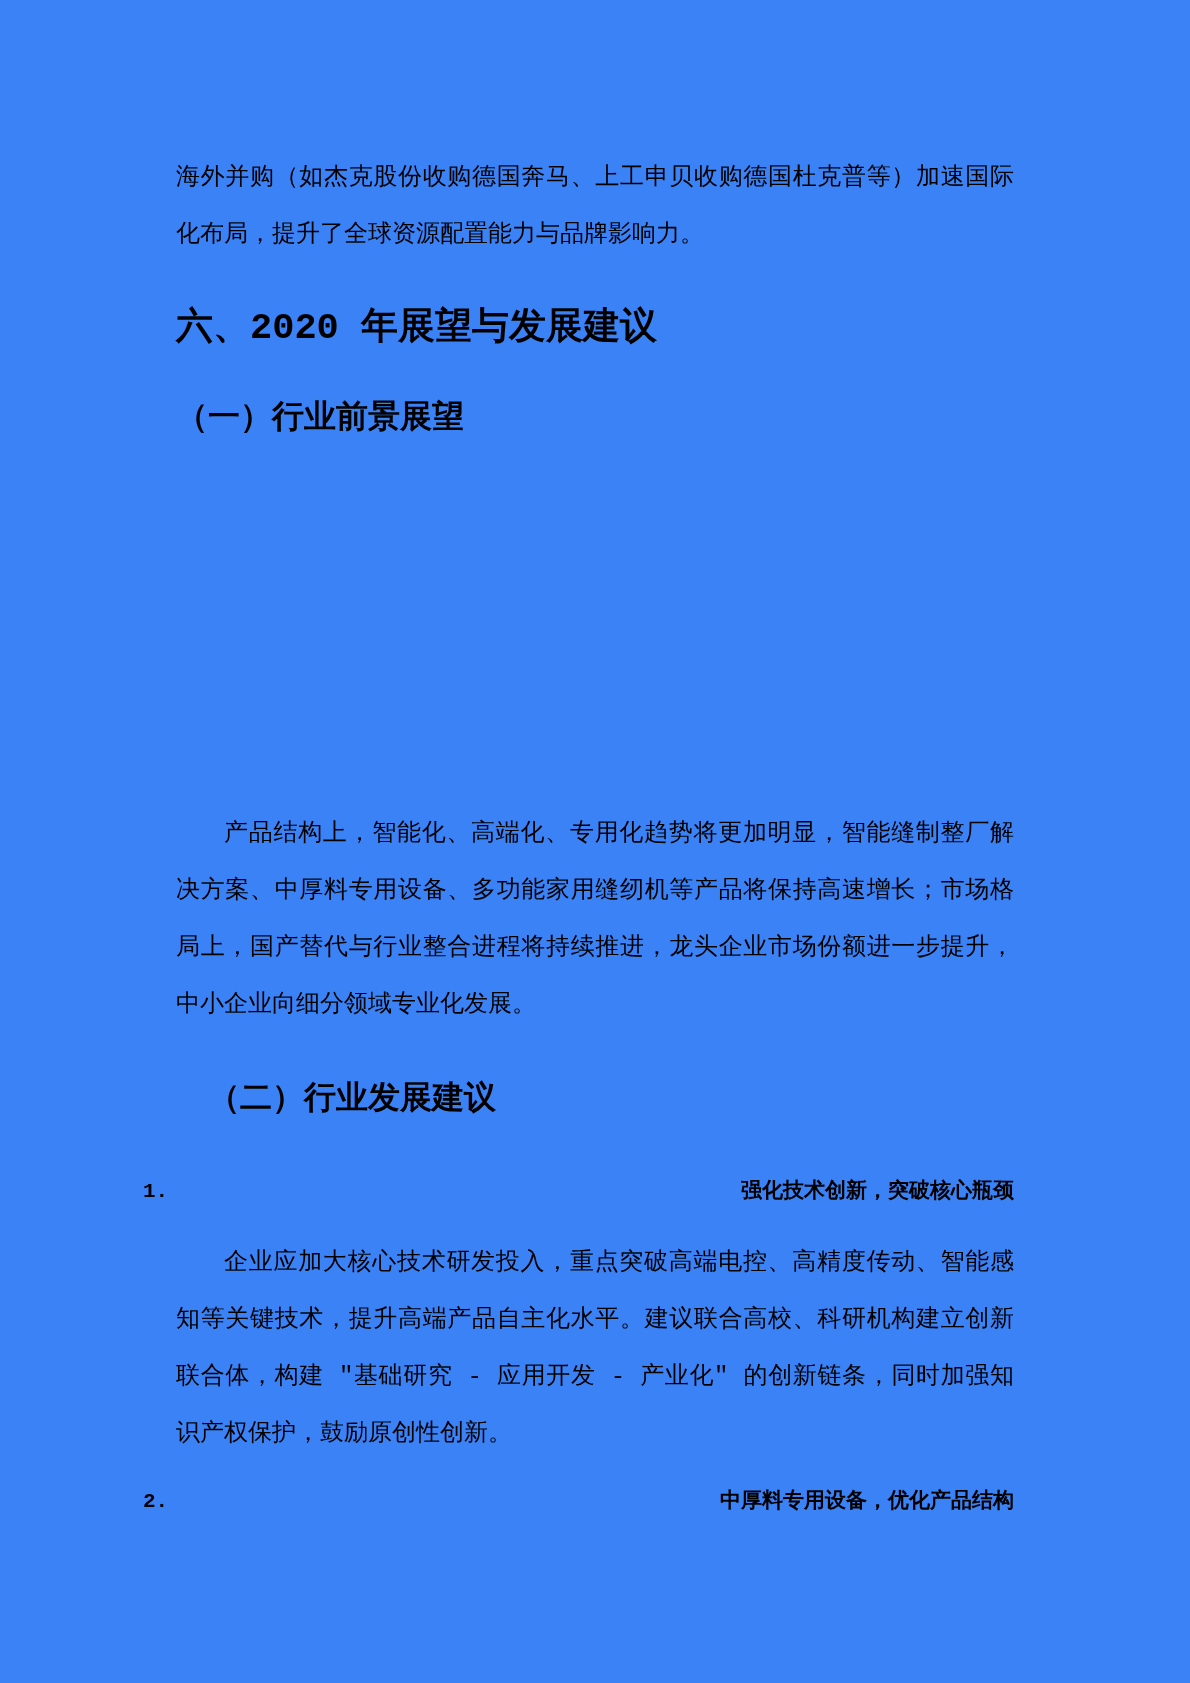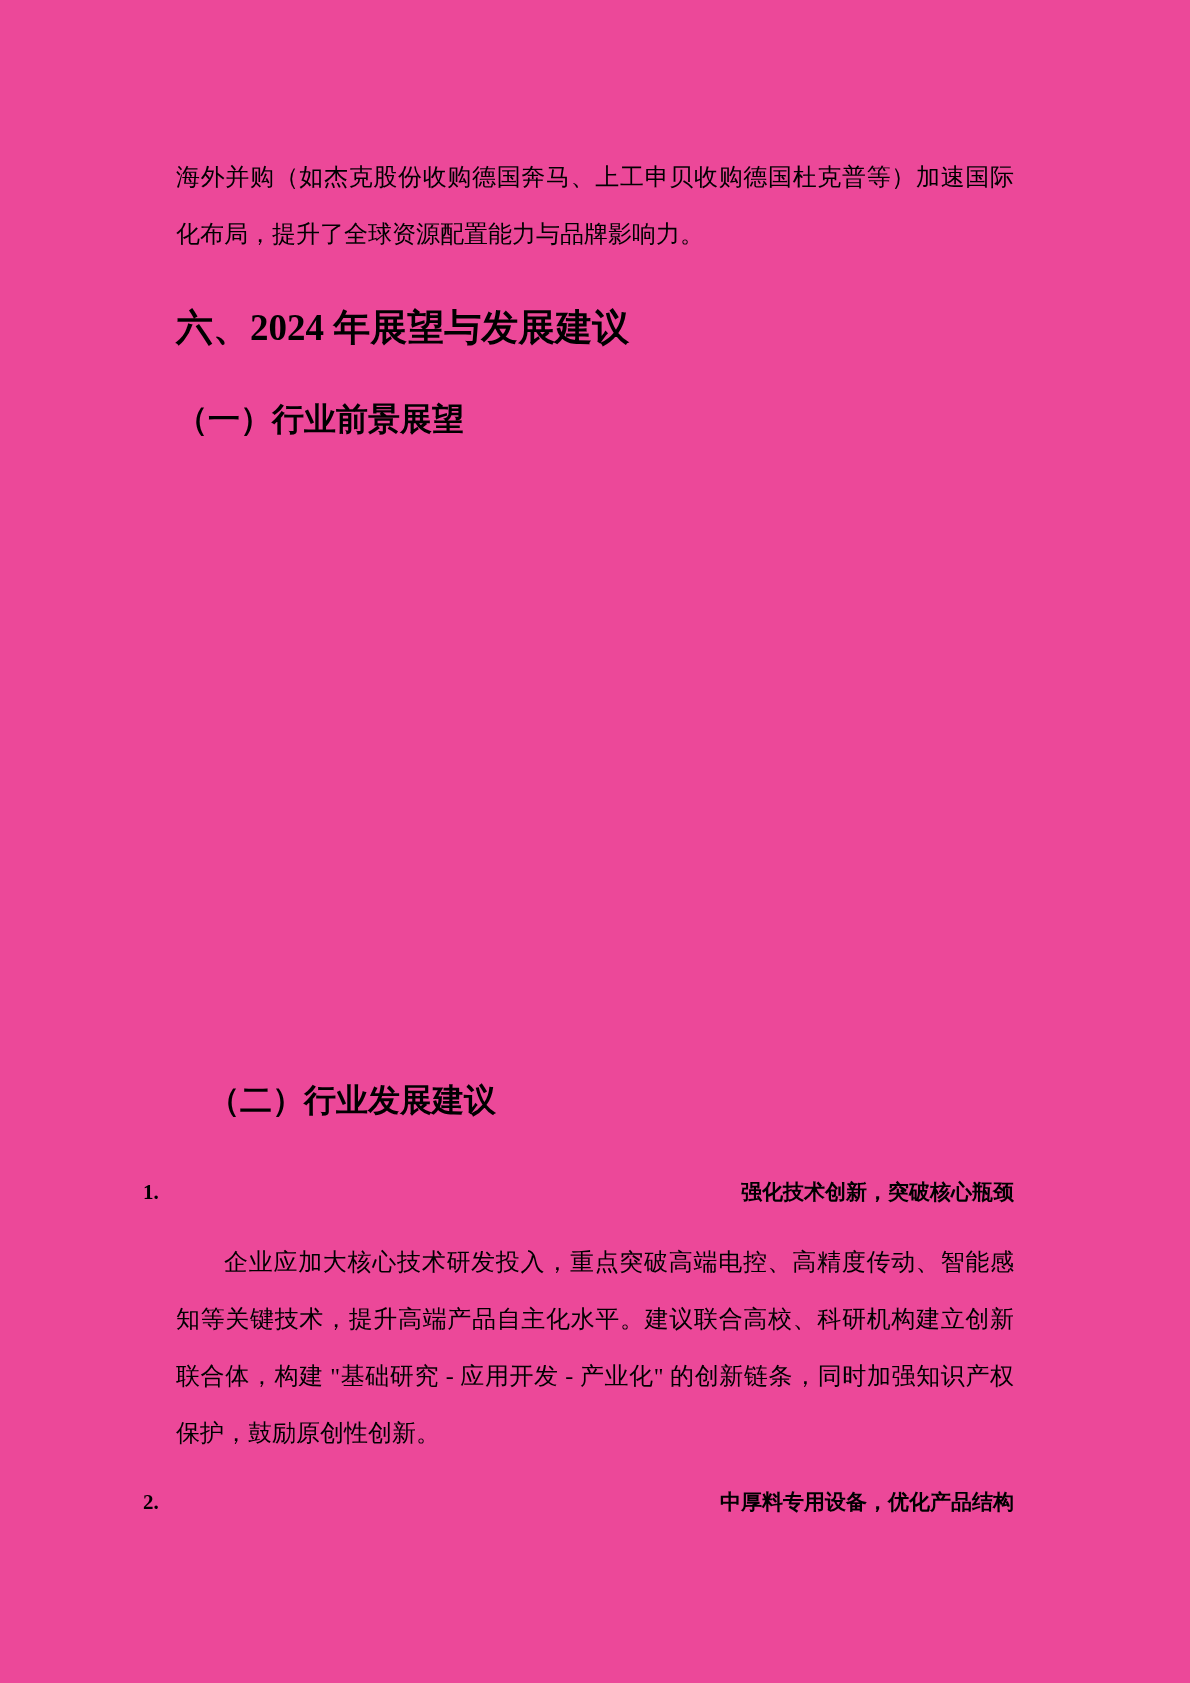--- a/index.html
+++ b/index.html
@@ -4,23 +4,23 @@
 <style>
   html, body {
     margin: 0;
     padding: 0;
     background: #ffffff;
   }
   .page {
     position: relative;
     width: 1190px;
     height: 1683px;
-    background: #ec4899;
+    background: #3b82f6;
     color: #000000;
-    font-family: Liberation Serif, serif;
+    font-family: Liberation Mono, monospace;
     overflow: hidden;
   }
   .block {
     position: absolute;
     left: 176px;
     width: 838px;
     margin: 0;
   }
   .body-text {
     font-size: 24px;
@@ -65,25 +65,26 @@
     text-align: right;
   }
 </style>
 </head>
 <body>
 
 <div class="page">
 
   <p class="block body-text" style="top:149px;">海外并购（如杰克股份收购德国奔马、上工申贝收购德国杜克普等）加速国际化布局，提升了全球资源配置能力与品牌影响力。</p>
 
-  <h1 class="block chapter-heading" style="top:306px;">六、2024 年展望与发展建议</h1>
+  <h1 class="block chapter-heading" style="top:306px;">六、2020 年展望与发展建议</h1>
 
   <h2 class="block section-heading" style="top:401px;">（一）行业前景展望</h2>
 
 
+  <p class="block body-text indent-2em" style="top:805px;">产品结构上，智能化、高端化、专用化趋势将更加明显，智能缝制整厂解决方案、中厚料专用设备、多功能家用缝纫机等产品将保持高速增长；市场格局上，国产替代与行业整合进程将持续推进，龙头企业市场份额进一步提升，中小企业向细分领域专业化发展。</p>
 
   <h2 class="block section-heading" style="top:1082px;margin-left:32px;">（二）行业发展建议</h2>
 
   <div class="list-item" style="top:1178px;">
     <span class="num">1.</span>
     <span class="title">强化技术创新，突破核心瓶颈</span>
   </div>
 
   <p class="block body-text indent-2em" style="top:1234px;">企业应加大核心技术研发投入，重点突破高端电控、高精度传动、智能感知等关键技术，提升高端产品自主化水平。建议联合高校、科研机构建立创新联合体，构建 "基础研究 - 应用开发 - 产业化" 的创新链条，同时加强知识产权保护，鼓励原创性创新。</p>
 

